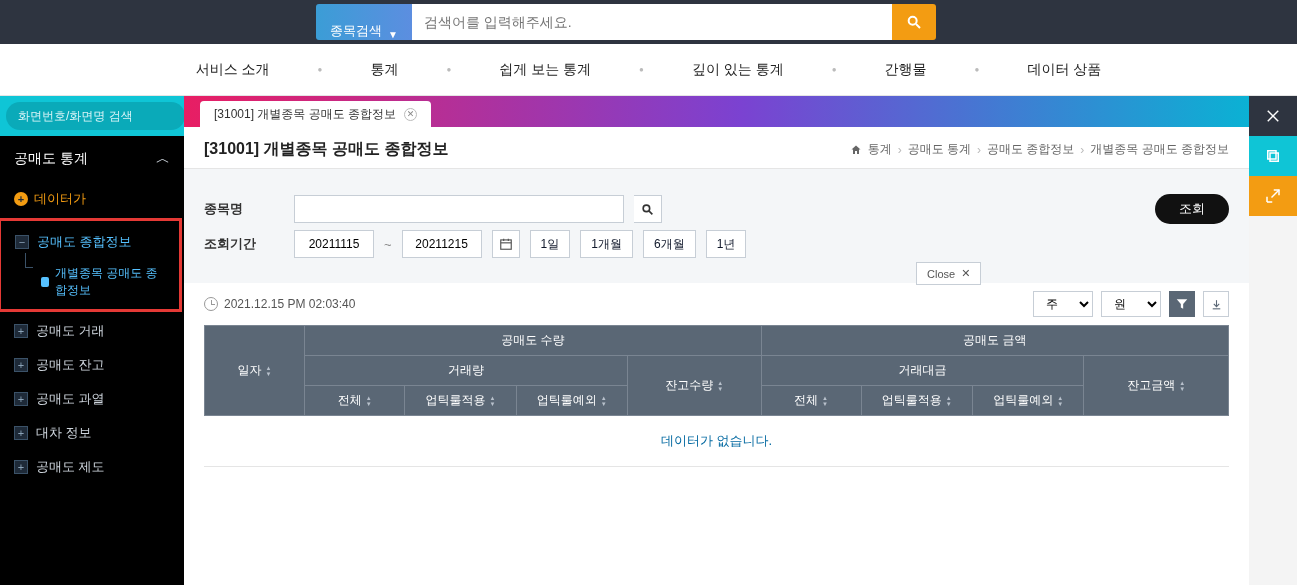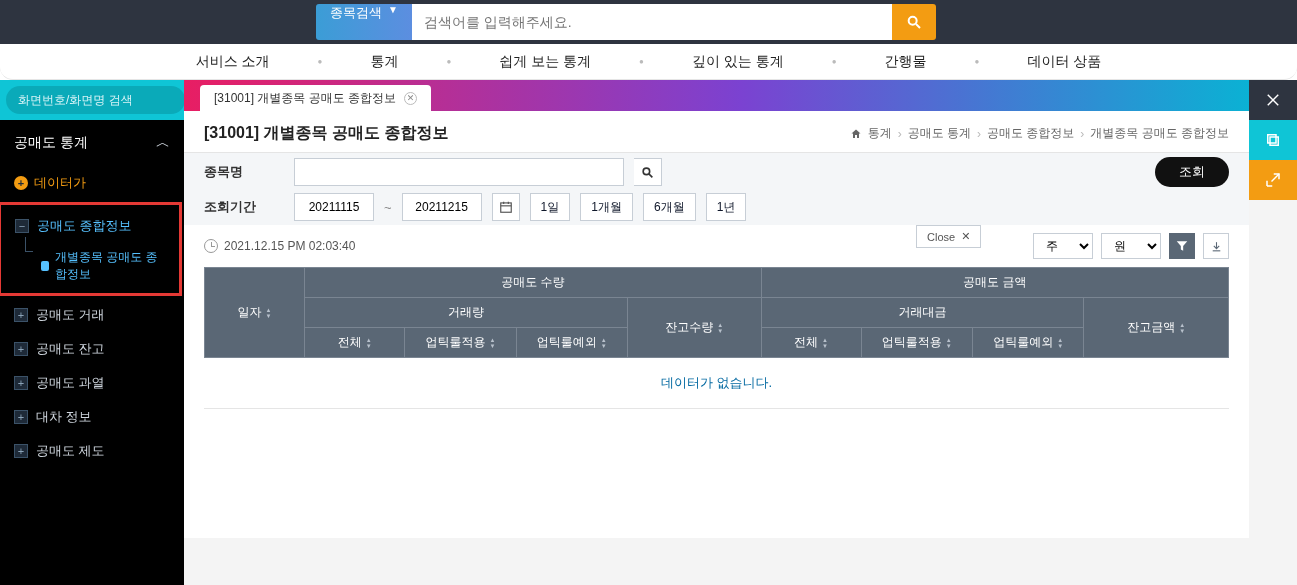--- a/index.html
+++ b/index.html
@@ -1,27 +1,27 @@
 <!DOCTYPE html>
 <html><head>
 <meta charset="utf-8">
 <style>
 * { box-sizing: border-box; margin: 0; padding: 0; font-family: "Malgun Gothic", sans-serif; }
 body { width: 1297px; height: 585px; background: #fff; overflow: hidden; font-size: 13px; }
 
 
 .topbar { height: 44px; background: #2e3440; display: flex; align-items: center; padding-left: 316px; }
-.search-type { background: linear-gradient(90deg, #3b9dd6, #5c8ee0); color: #fff; height: 36px; padding: 0 14px; display: flex; align-items: flex-start; font-size: 13px; border-radius: 3px 0 0 3px; gap: 6px; cursor: pointer; }
+.search-type { background: linear-gradient(90deg, #3b9dd6, #5c8ee0); color: #fff; height: 36px; padding: 0 14px; display: flex; align-items: flex-end; font-size: 13px; border-radius: 3px 0 0 3px; gap: 6px; cursor: pointer; }
 .search-type .chev { font-size: 10px; }
 .search-input { width: 480px; height: 36px; border: none; padding: 14px 12px; font-size: 14px; outline: none; }
 .search-btn { width: 44px; height: 36px; background: #f39c12; color: #fff; border: none; display: flex; align-items: center; justify-content: center; cursor: pointer; border-radius: 0 3px 3px 0; }
 .search-btn svg { width: 16px; height: 16px; }
 
 
-.mainnav { height: 36px; background: #fff; display: flex; align-items: center; justify-content: center; gap: 0; border-bottom: 1px solid #e5e5e5; border-radius: 13px; }
+.mainnav { height: 52px; background: #fff; display: flex; align-items: center; justify-content: center; gap: 0; border-bottom: 1px solid #e5e5e5; }
 .mainnav a { color: #222; text-decoration: none; font-size: 14px; padding: 0 48px; position: relative; }
 .mainnav .dot { color: #bbb; font-size: 8px; }
 
 
 .shell { display: flex; height: calc(585px - 80px); position: relative; }
 
 
 .sidebar { width: 184px; background: #000000; color: #cfd6de; display: flex; flex-direction: column; position: relative; }
 .side-search { background: #0fc5d6; padding: 6px; display: flex; align-items: center; }
 .side-search input { flex: 1; height: 28px; border: none; border-radius: 14px; padding: 0 12px; background: #0aaab9; color: #fff; font-size: 12px; }
@@ -48,21 +48,21 @@
 .tabbar { height: 31px; background: linear-gradient(90deg, #e81e63, #7b42d1, #00bcd4); display: flex; align-items: flex-end; padding-left: 16px; }
 .tab { background: #fff; height: 26px; padding: 0 14px; display: flex; align-items: center; gap: 8px; border-radius: 4px 4px 0 0; font-size: 12px; color: #333; }
 .tab .x { width: 13px; height: 13px; border: 1px solid #bbb; border-radius: 50%; display: flex; align-items: center; justify-content: center; font-size: 9px; color: #888; cursor: pointer; }
 
 .page-header { padding: 12px 20px 8px; display: flex; align-items: center; justify-content: space-between; background: #fff; }
 .page-title { font-size: 16px; font-weight: bold; color: #222; }
 .breadcrumb { font-size: 12px; color: #666; display: flex; align-items: center; gap: 6px; }
 .breadcrumb svg { width: 12px; height: 12px; }
 .breadcrumb .sep { color: #bbb; }
 
-.filter { background: #f4f6f8; padding: 4px 20px; display: flex; flex-direction: column; gap: 6px; border-top: 1px solid #e5e5e5; }
+.filter { background: #f4f6f8; padding: 25px 20px; display: flex; flex-direction: column; gap: 6px; border-top: 1px solid #e5e5e5; }
 .filter-row { display: flex; align-items: center; gap: 10px; position: relative; }
 .filter-label { width: 80px; font-size: 13px; font-weight: bold; color: #333; }
 .text-input { height: 28px; border: 1px solid #c7ced6; background: #fff; padding: 0 8px; font-size: 12px; }
 .stock-input { width: 330px; }
 .stock-search { width: 28px; height: 28px; border: 1px solid #c7ced6; border-left: none; background: #fff; display: flex; align-items: center; justify-content: center; cursor: pointer; }
 .date-input { width: 80px; text-align: center; }
 .tilde { color: #888; }
 .cal-btn { width: 28px; height: 28px; border: 1px solid #c7ced6; background: #fff; display: flex; align-items: center; justify-content: center; cursor: pointer; }
 .range-btn { height: 28px; padding: 0 10px; border: 1px solid #c7ced6; background: #fff; font-size: 12px; color: #0f172a; cursor: pointer; }
 .query-btn { margin-left: auto; background: #111; color: #fff; border-radius: 16px; height: 30px; padding: 0 24px; border: none; font-size: 13px; cursor: pointer; }

